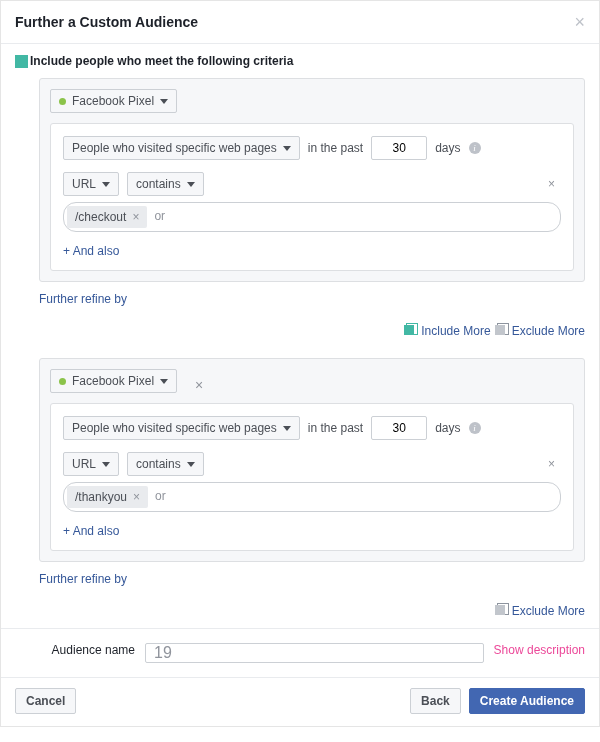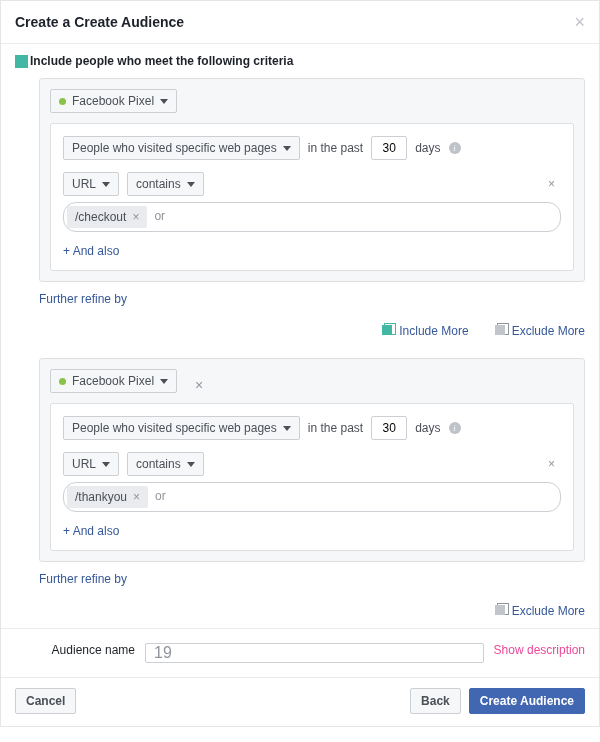--- a/index.html
+++ b/index.html
@@ -115,21 +115,21 @@
     padding: 12px;
   }
   .top-row {
     display: flex;
     align-items: center;
     gap: 8px;
     margin-bottom: 12px;
     color: #4b4f56;
   }
   .past-input {
-    width: 36px;
+    width: 56px;
     text-align: center;
     border: 1px solid #ccd0d5;
     border-radius: 2px;
     padding: 4px 2px;
     font-size: 12px;
   }
   .info-icon {
     width: 12px; height: 12px; border-radius: 50%;
     background: #bec2c9;
     color:#fff; font-size:9px; line-height:12px;
@@ -183,21 +183,21 @@
   .refine {
     color:#365899;
     font-size:12px;
     margin:10px 0 0 24px;
     cursor:pointer;
     display:inline-block;
   }
   .more-row {
     display:flex;
     justify-content:flex-end;
-    gap: 26px;
+    gap: 4px;
     padding: 14px 14px 10px 14px;
   }
   .more-link {
     display:inline-flex;
     align-items:center;
     gap:5px;
     color:#365899;
     font-size:12px;
     cursor:pointer;
   }
@@ -283,21 +283,21 @@
   }
   .source-head {
     display:flex; align-items:flex-end;
   }
 </style>
 </head>
 <body>
 
 <div class="modal">
   <div class="modal-header">
-    <div class="modal-title">Create a Create Audience</div>
+    <div class="modal-title">Further a Custom Audience</div>
     <div class="close-x">×</div>
   </div>
 
   <div class="modal-body">
 
     
     <div class="section-header">
       <span class="icon-square icon-include"></span>
       <span class="title">Include people who meet the following criteria</span>
     </div>

